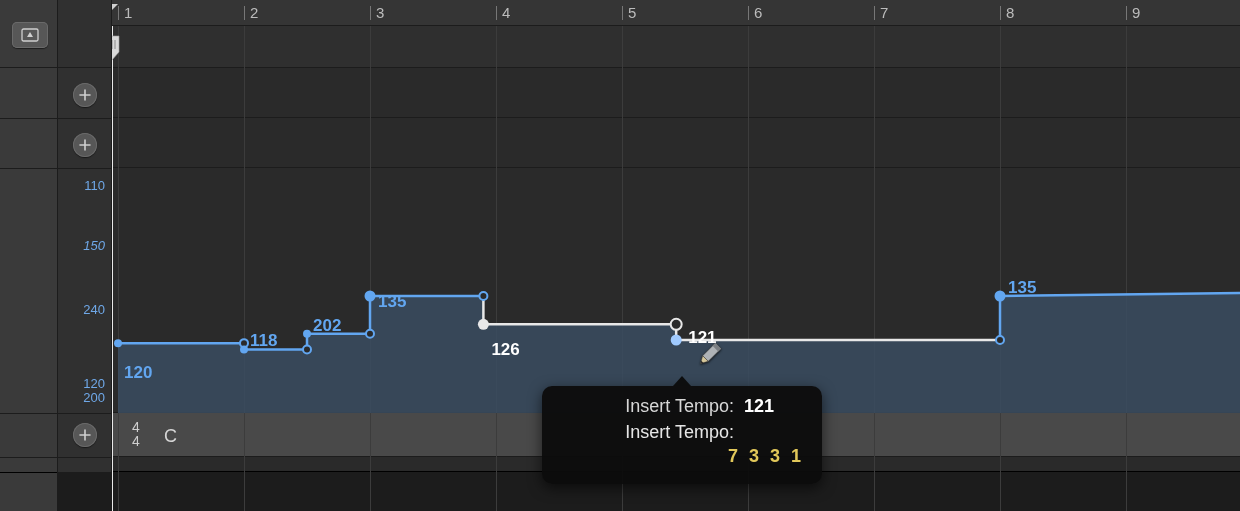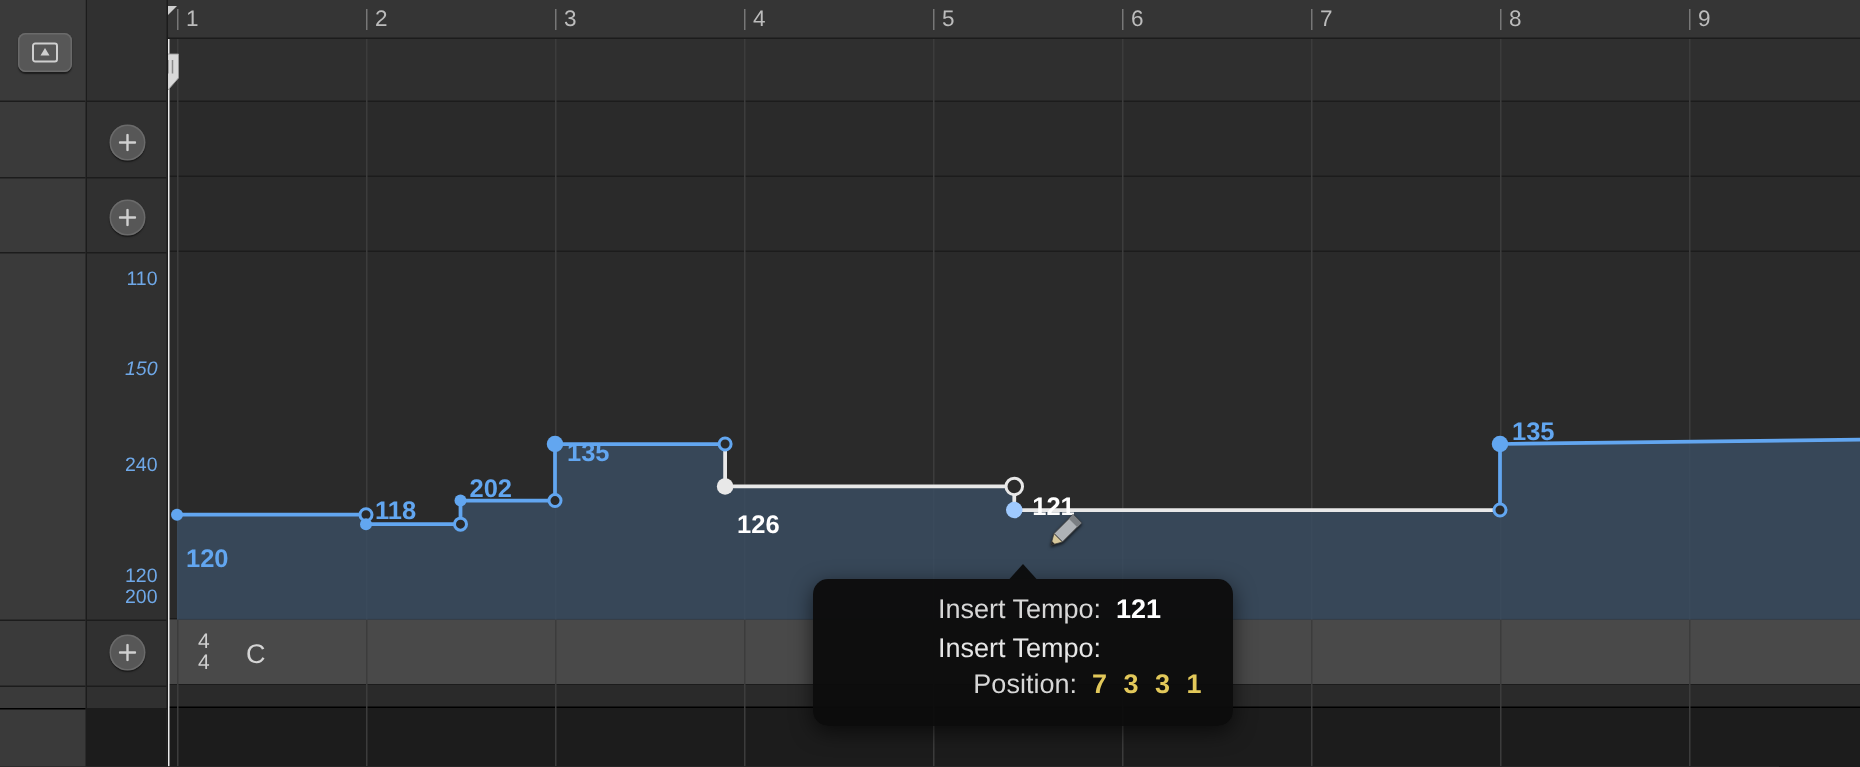--- a/index.html
+++ b/index.html
@@ -389,20 +389,19 @@
       <div class="tooltip-arrow"></div>
       <div class="row">
         <span class="label">Insert Tempo:</span>
         <span class="value">121</span>
       </div>
       <div class="row tight">
         <span class="label">Insert Tempo:</span>
         <span class="value"></span>
       </div>
       <div class="row">
-        <span class="label">Position:</span>
         <span class="value yellow">7 3 3 1</span>
       </div>
     </div>
 
   </div>
 
 </div>
 
 </body></html>

